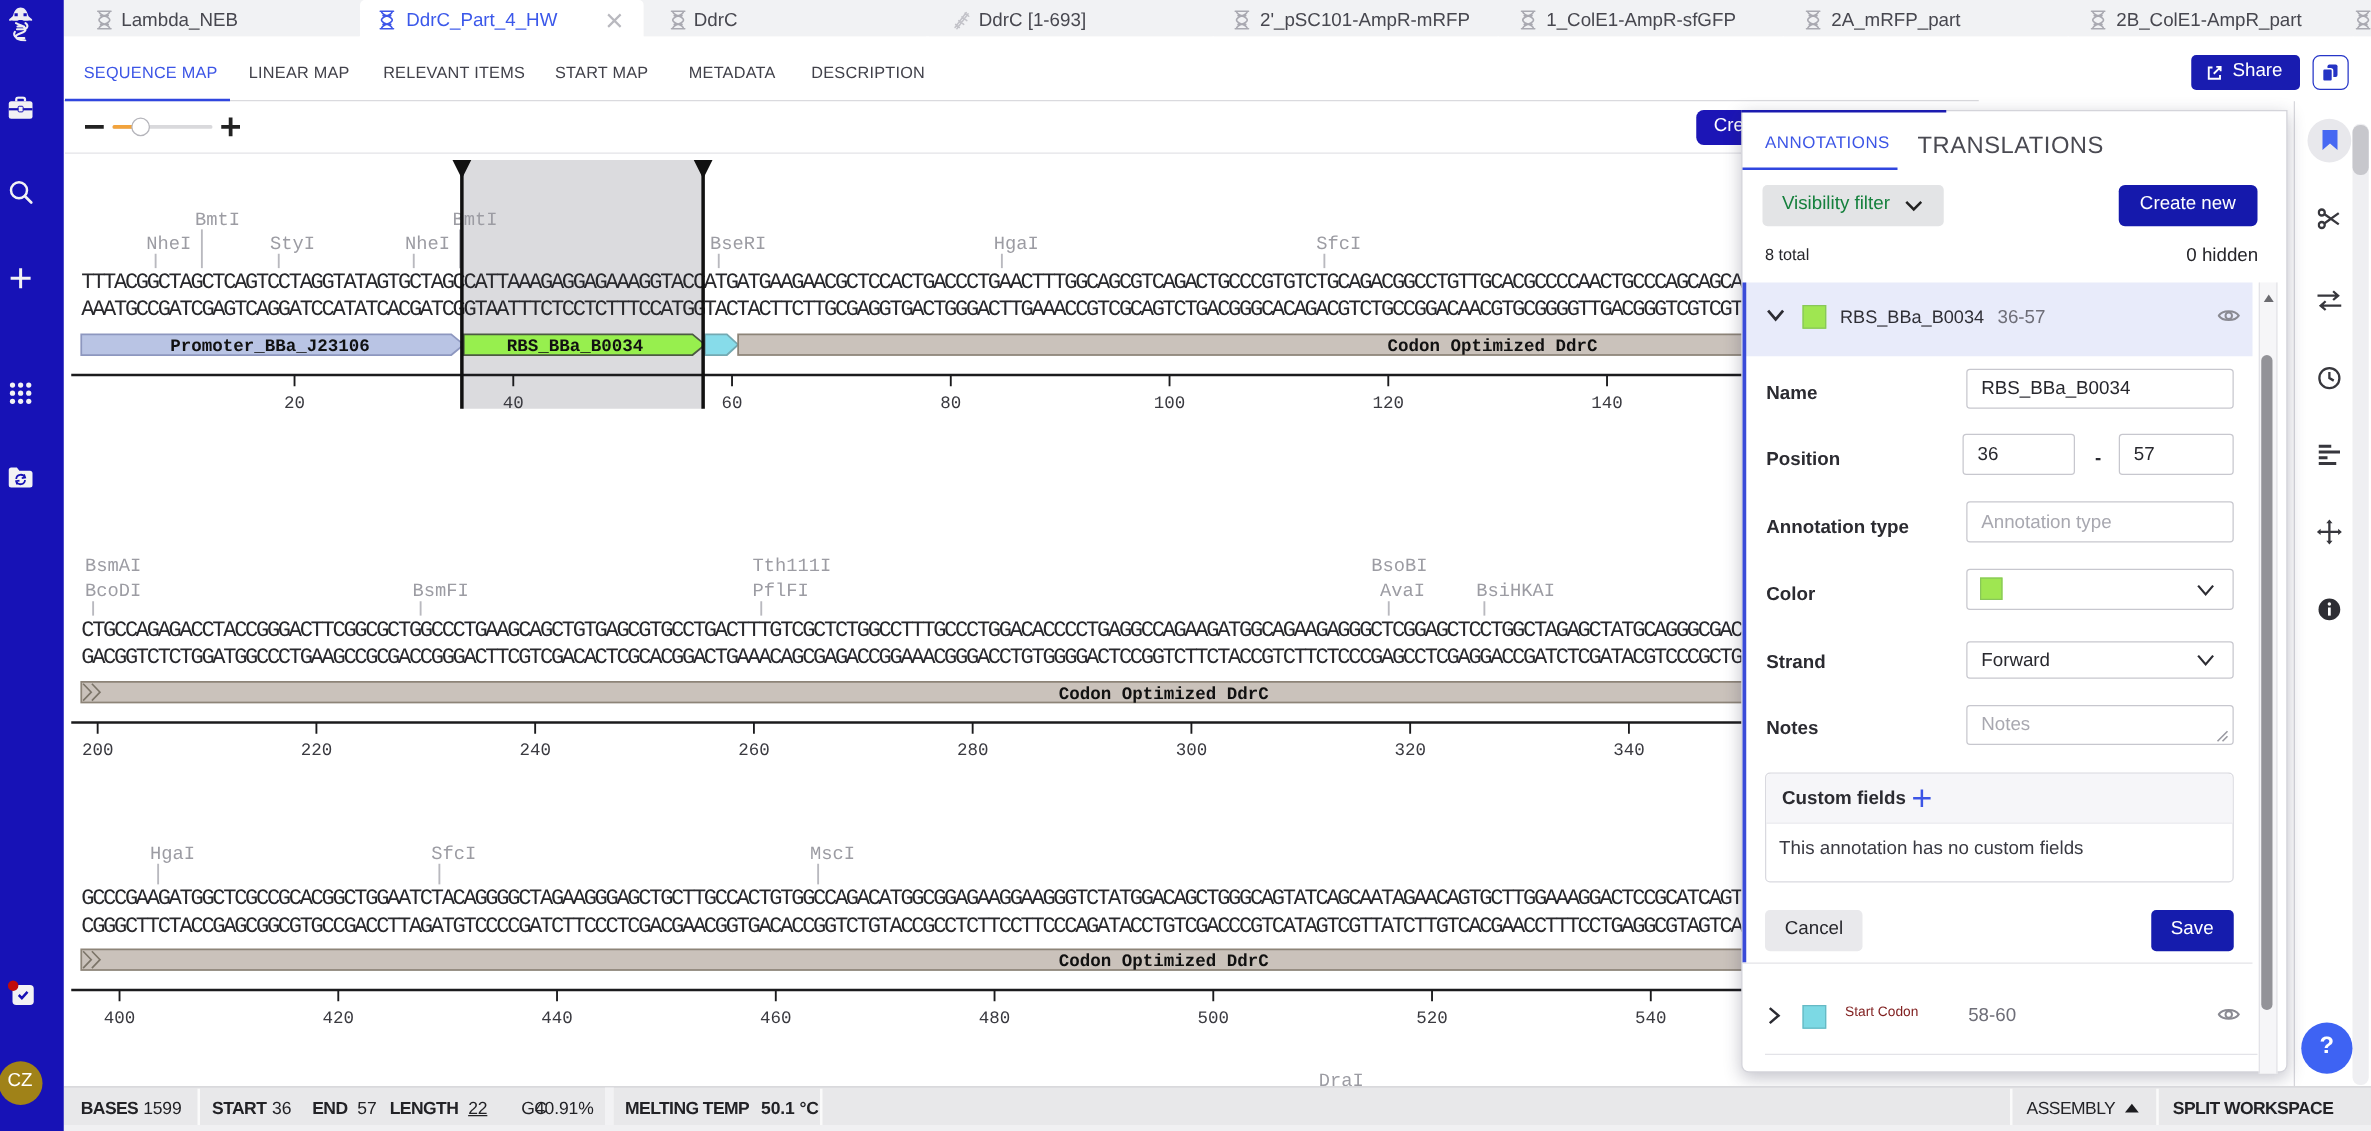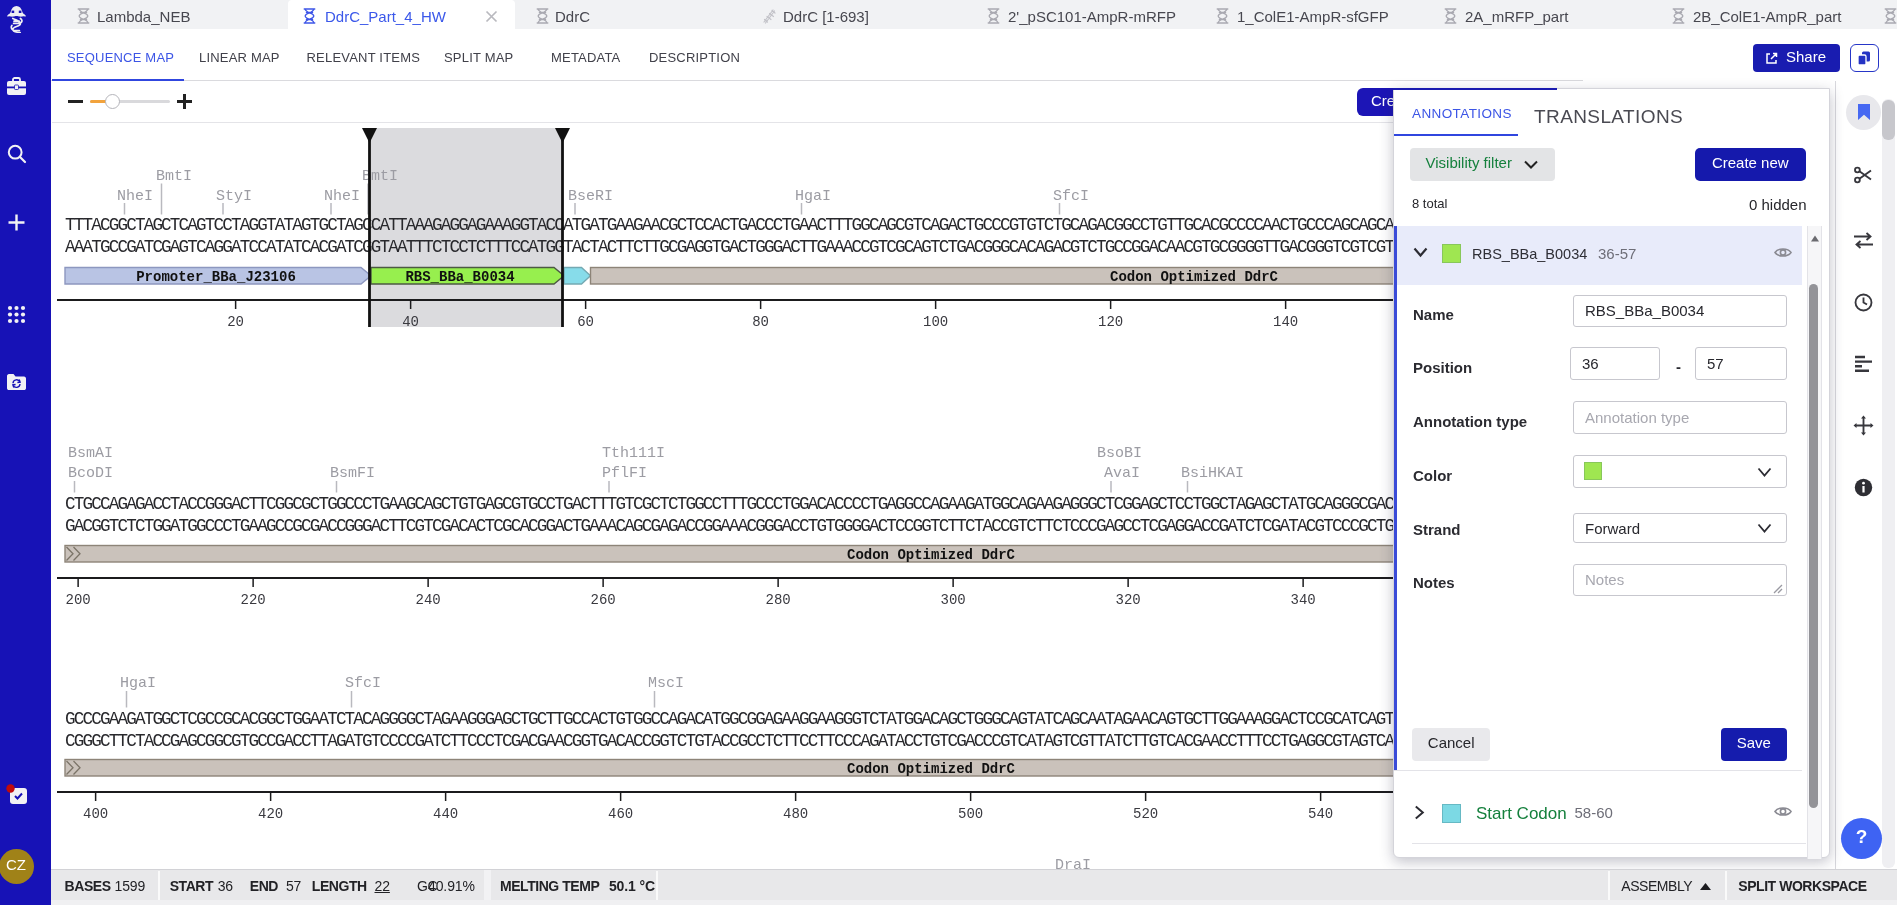--- a/index.html
+++ b/index.html
@@ -184,21 +184,21 @@
 <div class="tabtxt" style="left:1642px">2B_ColE1-AmpR_part</div>
 <div style="position:absolute;left:1832px;top:0;width:14px;height:29px;background:#f1f2f4"></div>
 <svg style="position:absolute;left:1833px;top:8px" width="13" height="16" viewBox="0 0 13 16">
       <path d="M1.2,1 h10.6 M1.2,15 h10.6 M2.2,1 c0,4 8.6,3.5 8.6,7 M10.8,1 c0,4 -8.6,3.5 -8.6,7 M2.2,15 c0,-4 8.6,-3.5 8.6,-7 M10.8,15 c0,-4 -8.6,-3.5 -8.6,-7 M3.4,4.5 h6.2 M3.4,11.5 h6.2" stroke="#a9a9b1" stroke-width="1.3" fill="none" stroke-linecap="round"></path>
     </svg>
 </div>
 <div style="position:absolute;left:51px;top:33px;width:1532px;height:48px;background:#fff;border-bottom:1px solid #dadade;z-index:7">
 <div class="nav" style="left:16px;color:#3c55e6">SEQUENCE MAP</div>
 <div class="nav" style="left:148px;">LINEAR MAP</div>
 <div class="nav" style="left:255.5px;">RELEVANT ITEMS</div>
-<div class="nav" style="left:393px;">SPLIT MAP</div>
+<div class="nav" style="left:393px;">START MAP</div>
 <div class="nav" style="left:500px;">METADATA</div>
 <div class="nav" style="left:598px;">DESCRIPTION</div>
 <div style="position:absolute;left:1px;top:45.5px;width:132px;height:2.5px;background:#3046df"></div>
 <div style="position:absolute;left:1702px;top:11px;width:87px;height:28px;background:#191cb0;border-radius:4px">
   <svg style="position:absolute;left:11px;top:6.5px" width="15" height="15" viewBox="0 0 15 15">
         <path d="M6,3 H3 V12 H12 V9 M9,2.5 H12.5 V6 M12.5,2.5 L7,8" stroke="#fff" stroke-width="1.5" fill="none"></path>
       </svg>
   <div style="position:absolute;left:33px;top:4px;color:#fff;font-size:15px">Share</div>
 </div>
 <div style="position:absolute;left:1798.5px;top:11px;width:29px;height:28px;background:#fff;border:1.5px solid #2636c8;border-radius:6px">
@@ -264,31 +264,39 @@
   <div class="inp" style="left:179px;top:424.1px;width:214px;height:30.4px">Forward</div>
   <svg style="position:absolute;left:363px;top:434px" width="15" height="11" viewBox="0 0 15 11">
       <path d="M1.5,1.5 L7.5,8.5 L13.5,1.5" stroke="#2c2c33" stroke-width="1.8" fill="none"></path>
     </svg>
   <div class="flab" style="top:485px">Notes</div>
   <div class="inp ph" style="left:179px;top:474.7px;width:214px;height:32.6px">Notes</div>
   <svg style="position:absolute;left:378px;top:494px" width="12" height="11" viewBox="0 0 12 11">
       <path d="M2,10 L10,2 M6,10 L10,6" stroke="#9a9aa2" stroke-width="1.3"></path>
     </svg>
 
+  <div style="position:absolute;left:18px;top:529.3px;width:374.7px;height:87.7px;border:1px solid #d9d9df;border-radius:4px;background:#fff">
+    <div style="position:absolute;left:0;top:0;width:100%;height:39.4px;background:#f6f6f9;border-bottom:1px solid #e2e2e8;border-radius:4px 4px 0 0"></div>
+    <div style="position:absolute;left:12.6px;top:11px;font-size:15px;font-weight:600;color:#2b2b31">Custom fields</div>
+    <svg style="position:absolute;left:116px;top:11px" width="17" height="17" viewBox="0 0 17 17">
+        <path d="M8.5,1.5 V15.5 M1.5,8.5 H15.5" stroke="#3c55e6" stroke-width="2" fill="none"></path>
+      </svg>
+    <div style="position:absolute;left:10.3px;top:51px;font-size:15px;color:#3a3a42">This annotation has no custom fields</div>
+  </div>
 
   <div style="position:absolute;left:18px;top:639.4px;width:78.4px;height:33.1px;background:#e9e9ec;border-radius:4px;font-size:15px;color:#26262b;text-align:center;padding-top:6px">Cancel</div>
   <div style="position:absolute;left:326.9px;top:639.4px;width:65.8px;height:33.1px;background:#151cad;border-radius:4px;font-size:15px;color:#fff;text-align:center;padding-top:6px">Save</div>
 
   <div style="position:absolute;left:0;top:680.6px;width:408px;height:1px;background:#e3e3e8"></div>
 
   <svg style="position:absolute;left:19.5px;top:715.5px" width="11" height="15" viewBox="0 0 11 15">
       <path d="M1.8,1.5 L8.8,7.5 L1.8,13.5" stroke="#2c2c33" stroke-width="2" fill="none"></path>
     </svg>
   <div style="position:absolute;left:47.8px;top:714.9px;width:19px;height:19px;background:#7cd9e4;border:1px solid #66b9c4"></div>
-  <div style="position:absolute;left:82px;top:715px;font-size:17px;color:#15803d">Start Codon</div>
+  <div style="position:absolute;left:82px;top:715px;font-size:11px;color:#7f1d1d">Start Codon</div>
   <div style="position:absolute;left:180.5px;top:715px;font-size:15px;color:#6e6e78">58-60</div>
   <svg style="position:absolute;left:380px;top:716px" width="18" height="13" viewBox="0 0 18 13">
       <path d="M1,6.5 C4,1.8 14,1.8 17,6.5 C14,11.2 4,11.2 1,6.5 Z" fill="none" stroke="#8a8a92" stroke-width="1.6"></path>
       <circle cx="9" cy="6.5" r="2.6" fill="none" stroke="#8a8a92" stroke-width="1.6"></circle>
     </svg>
   <div style="position:absolute;left:18px;top:754.4px;width:394px;height:1px;background:#e3e3e8"></div>
 
   <div style="position:absolute;left:413px;top:136.8px;width:15px;height:633px;background:#f6f6f8;border-left:1px solid #e3e3e8;border-right:1px solid #e3e3e8"></div>
   <svg style="position:absolute;left:414.5px;top:145px" width="12" height="9" viewBox="0 0 12 9">
       <path d="M2,7.5 L6,1.5 L10,7.5 Z" fill="#6b6b70"></path>

